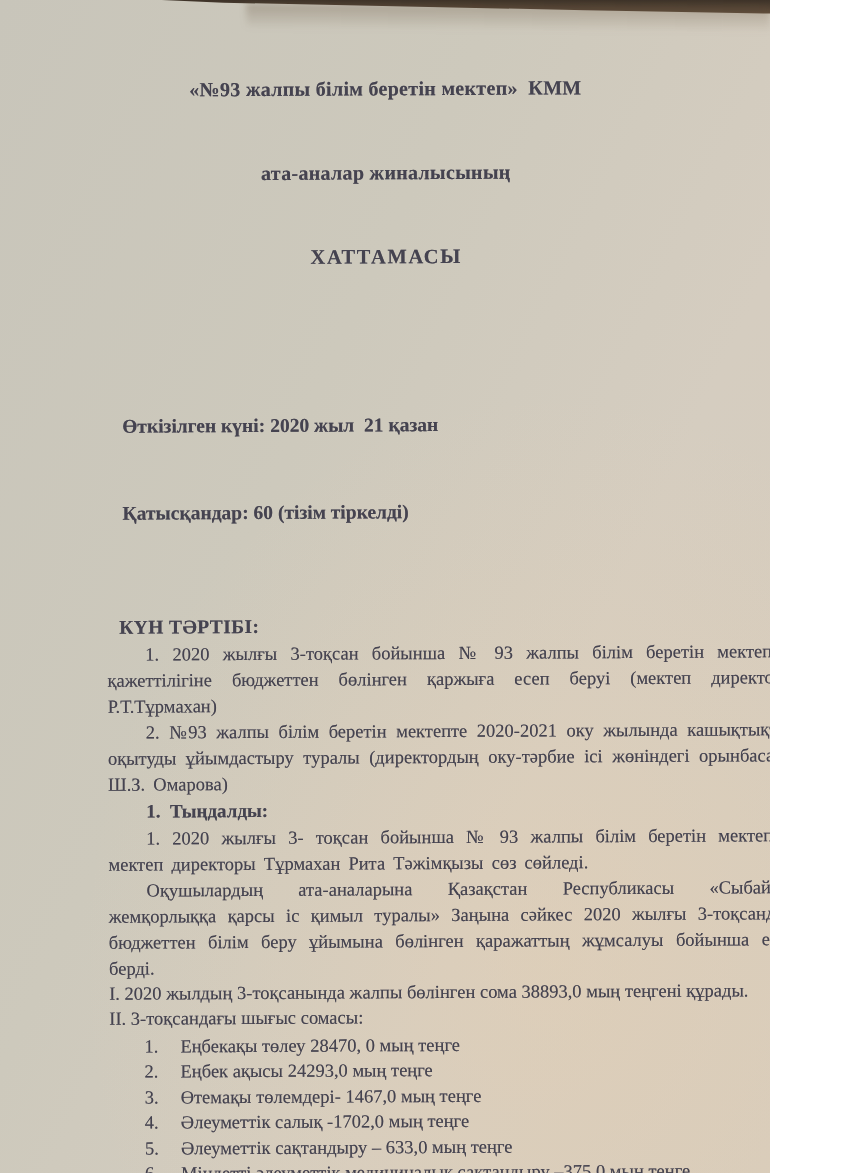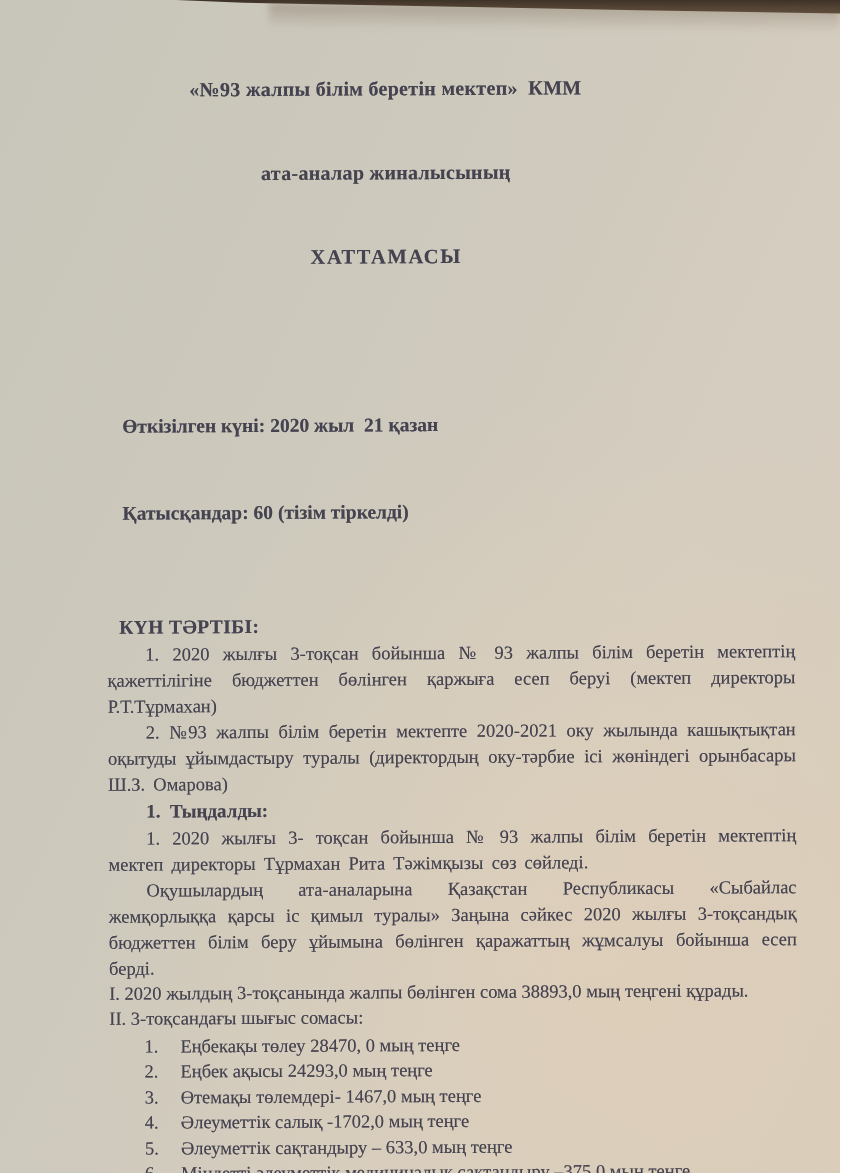--- a/index.html
+++ b/index.html
@@ -1,21 +1,21 @@
 <!DOCTYPE html>
 <html><head>
 <meta charset="utf-8">
 <style>
   html,body{margin:0;padding:0;}
   body{
     width:850px;height:1173px;overflow:hidden;
     font-family:"Liberation Serif","DejaVu Serif",serif;
   }
   .photo{
-    position:relative;width:840px;height:1173px;overflow:hidden;
+    position:relative;width:770px;height:1173px;overflow:hidden;
     background:
       radial-gradient(95% 75% at 72% 82%, rgba(230,208,178,0.45), rgba(230,208,178,0) 65%),
       linear-gradient(115deg,#c8c5ba 0%,#cdc9bc 38%,#d5cdc0 68%,#d7ccbc 100%);
     color:#454350;
   }
   
   .top-edge{
     position:absolute;top:0;left:0;width:100%;height:17px;
     background:linear-gradient(to bottom,#3d3228,#6a5642);
     clip-path:polygon(21% 0,100% 0,100% 80%,76% 60%,29% 16%);

